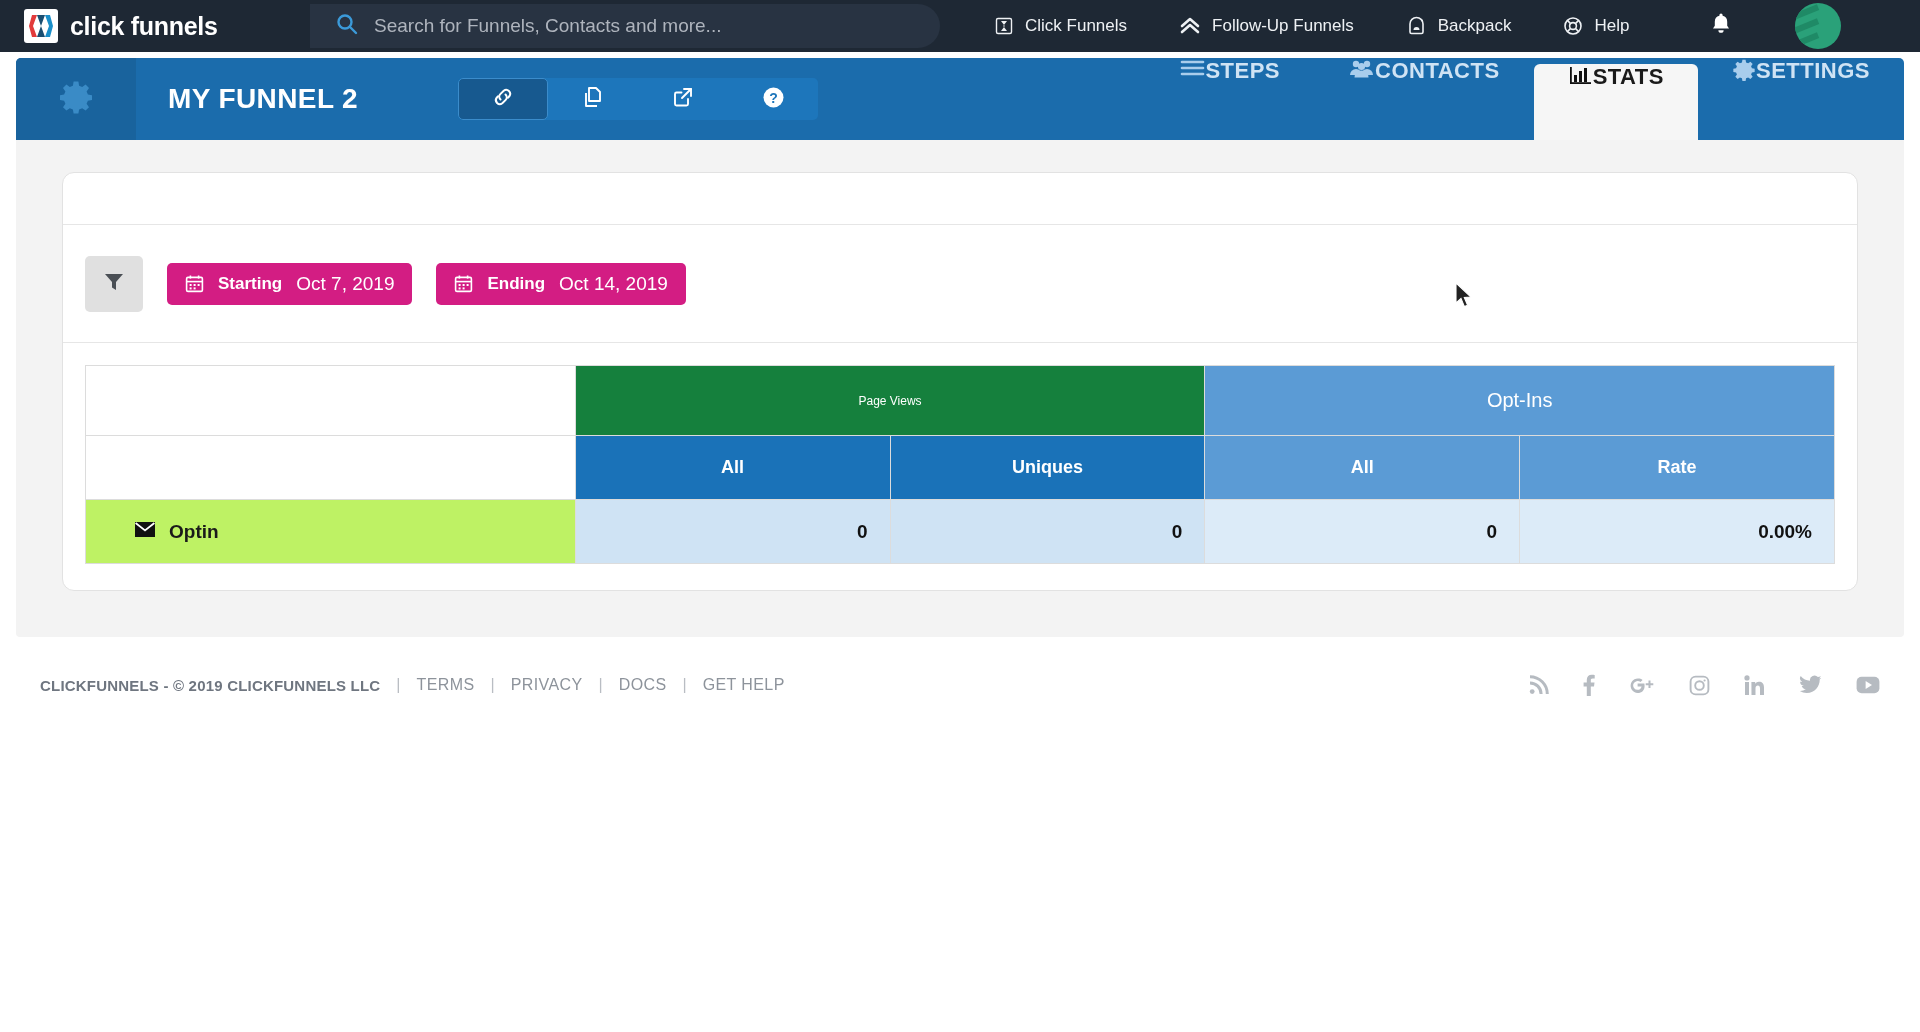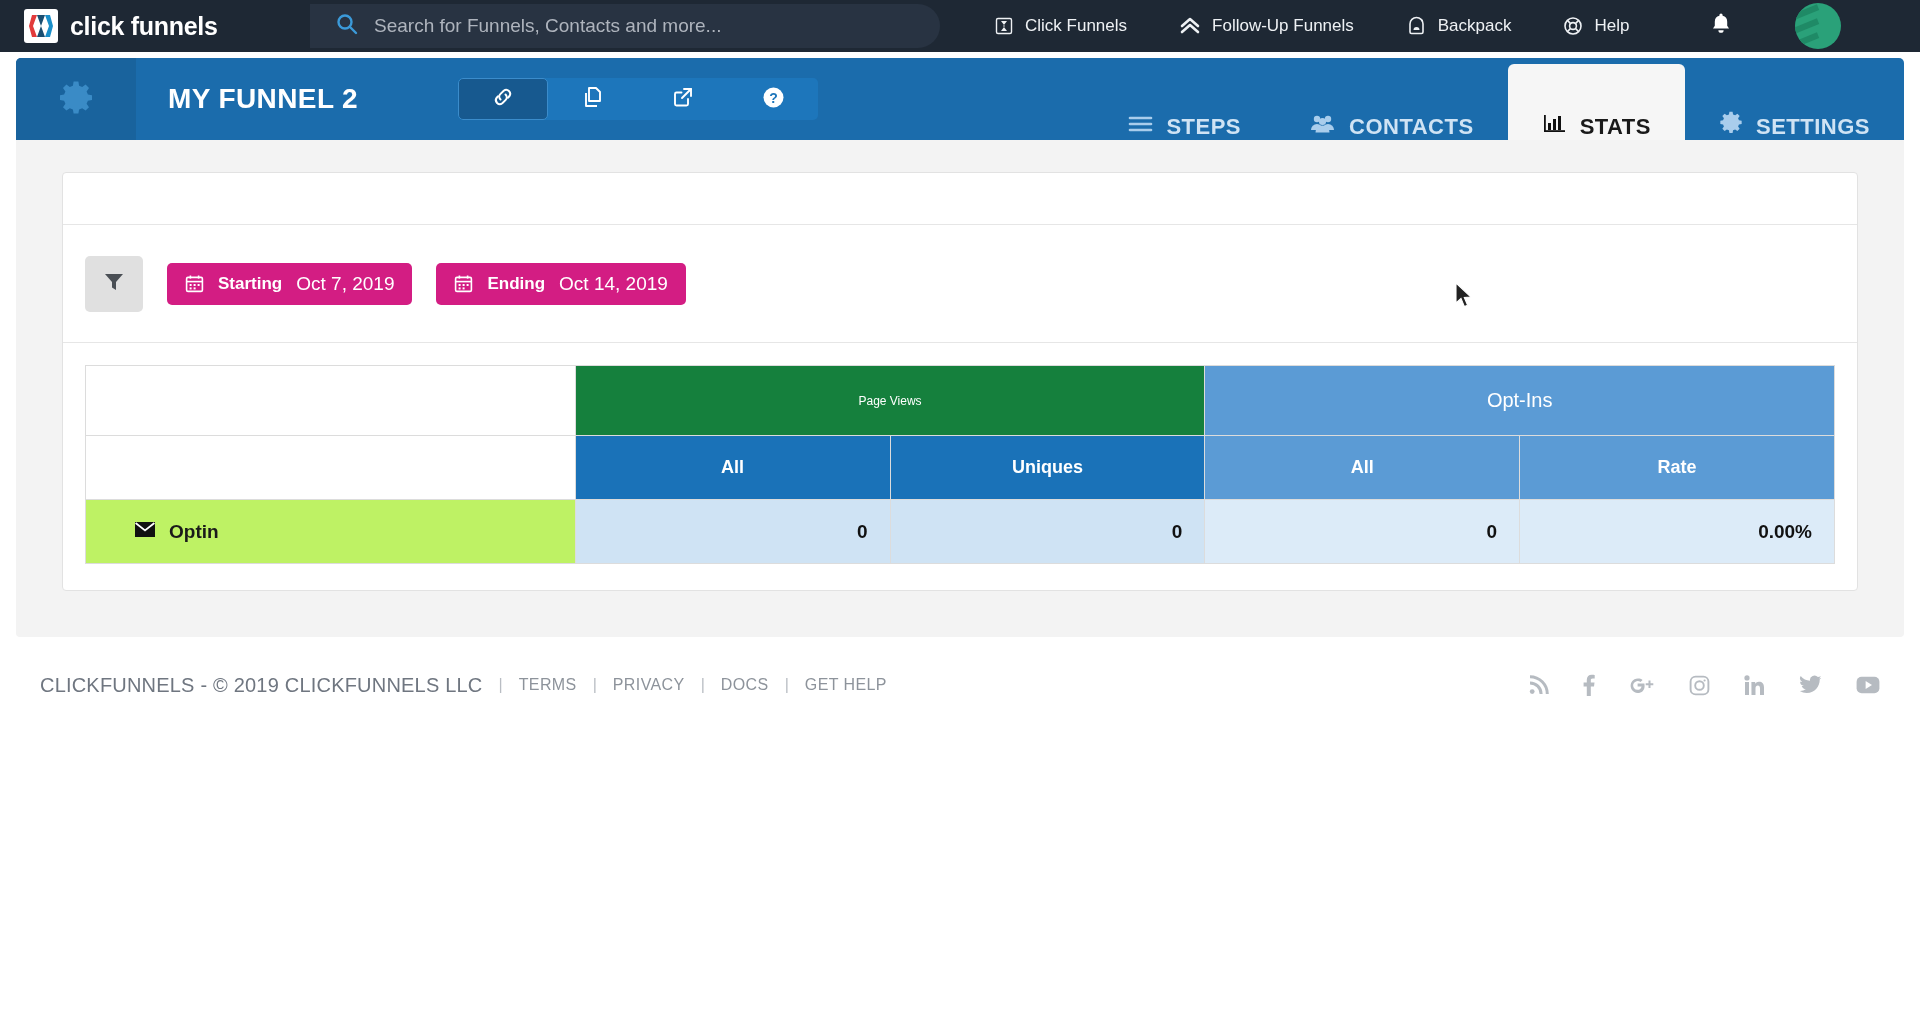--- a/index.html
+++ b/index.html
@@ -79,37 +79,37 @@
     background: #1d76bb; border-radius: 5px; height: 42px; align-self: center;
     overflow: hidden;
   }
   .iconbtn {
     width: 90px; height: 42px;
     display: flex; align-items: center; justify-content: center; cursor: pointer;
   }
   .iconbtn.active { background: #17598f; border: 1px solid #3b8ccb; border-radius: 5px; }
   .tabs { margin-left: auto; display: flex; align-items: stretch; }
   .tab {
-    display: flex; align-items: flex-end; gap: 13px;
+    display: flex; align-items: flex-start; 
     padding: 0 34px; color: #cfe3f4; font-size: 22px; font-weight: 700;
     letter-spacing: 0.5px; cursor: pointer;
   }
   .tab.active {
     background: #f6f6f6; color: #1a1a1a;
     border-radius: 6px 6px 0 0; margin-top: 6px;
   }
   .tab.active .tab-icon { color: #111; }
 
   
   .content-wrap {
     margin: 0 16px; background: #f3f3f3; padding: 32px 46px 46px 46px;
     border-radius: 0 0 4px 4px;
   }
   .card {
-    background: #ffffff; border: 1px solid #e2e2e2; border-radius: 4px;
+    background: #ffffff; border: 1px solid #e2e2e2; border-radius: 12px;
   }
   .card-top { height: 52px; border-bottom: 1px solid #e6e6e6; }
   .filter-row {
     display: flex; align-items: center; gap: 24px;
     padding: 26px 22px; border-bottom: 1px solid #e6e6e6; height: 118px;
   }
   .filter-btn {
     width: 58px; height: 56px; background: #e0e0e0; border-radius: 5px;
     display: flex; align-items: center; justify-content: center; cursor: pointer;
   }
@@ -138,21 +138,21 @@
   }
   td.rowname .rn { display: flex; align-items: center; gap: 13px; }
   td.val-pv { background: #cfe3f4; text-align: right; padding-right: 22px; font-size: 19px; font-weight: 700; color: #111; }
   td.val-oi { background: #dcebf8; text-align: right; padding-right: 22px; font-size: 19px; font-weight: 700; color: #111; }
 
   
   .footer {
     display: flex; align-items: center; padding: 0 40px; height: 96px;
     background: #ffffff;
   }
-  .copy { font-size: 20px; font-weight: 400; color: #6f7680; letter-spacing: 0.2px; }
+  .copy { font-size: 15px; font-weight: 700; color: #6f7680; letter-spacing: 0.2px; }
   .fsep { color: #b9bdc3; margin: 0 16px; font-size: 16px; }
   .flink { font-size: 16px; color: #8d939b; letter-spacing: 0.4px; cursor: pointer; }
   .social { margin-left: auto; display: flex; align-items: center; gap: 34px; }
   .social span { color: #b6bbc1; cursor: pointer; display: flex; align-items: center; }
 
   
   .cursor { position: absolute; left: 1455px; top: 282px; pointer-events: none; }
 </style>
 </head>
 <body>

